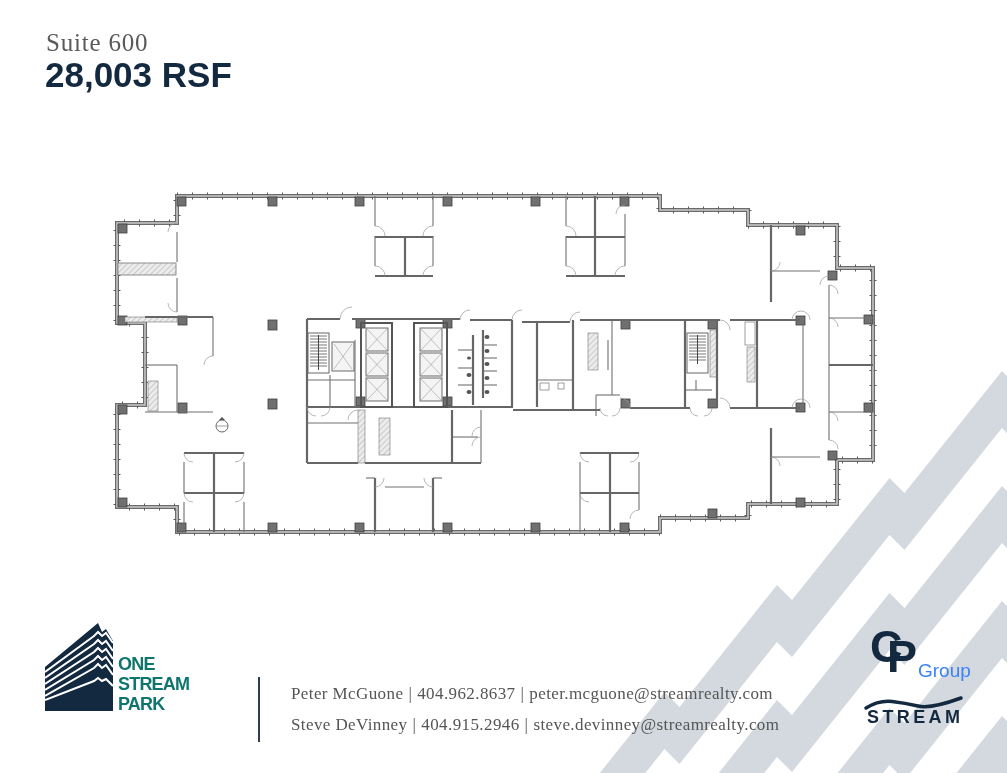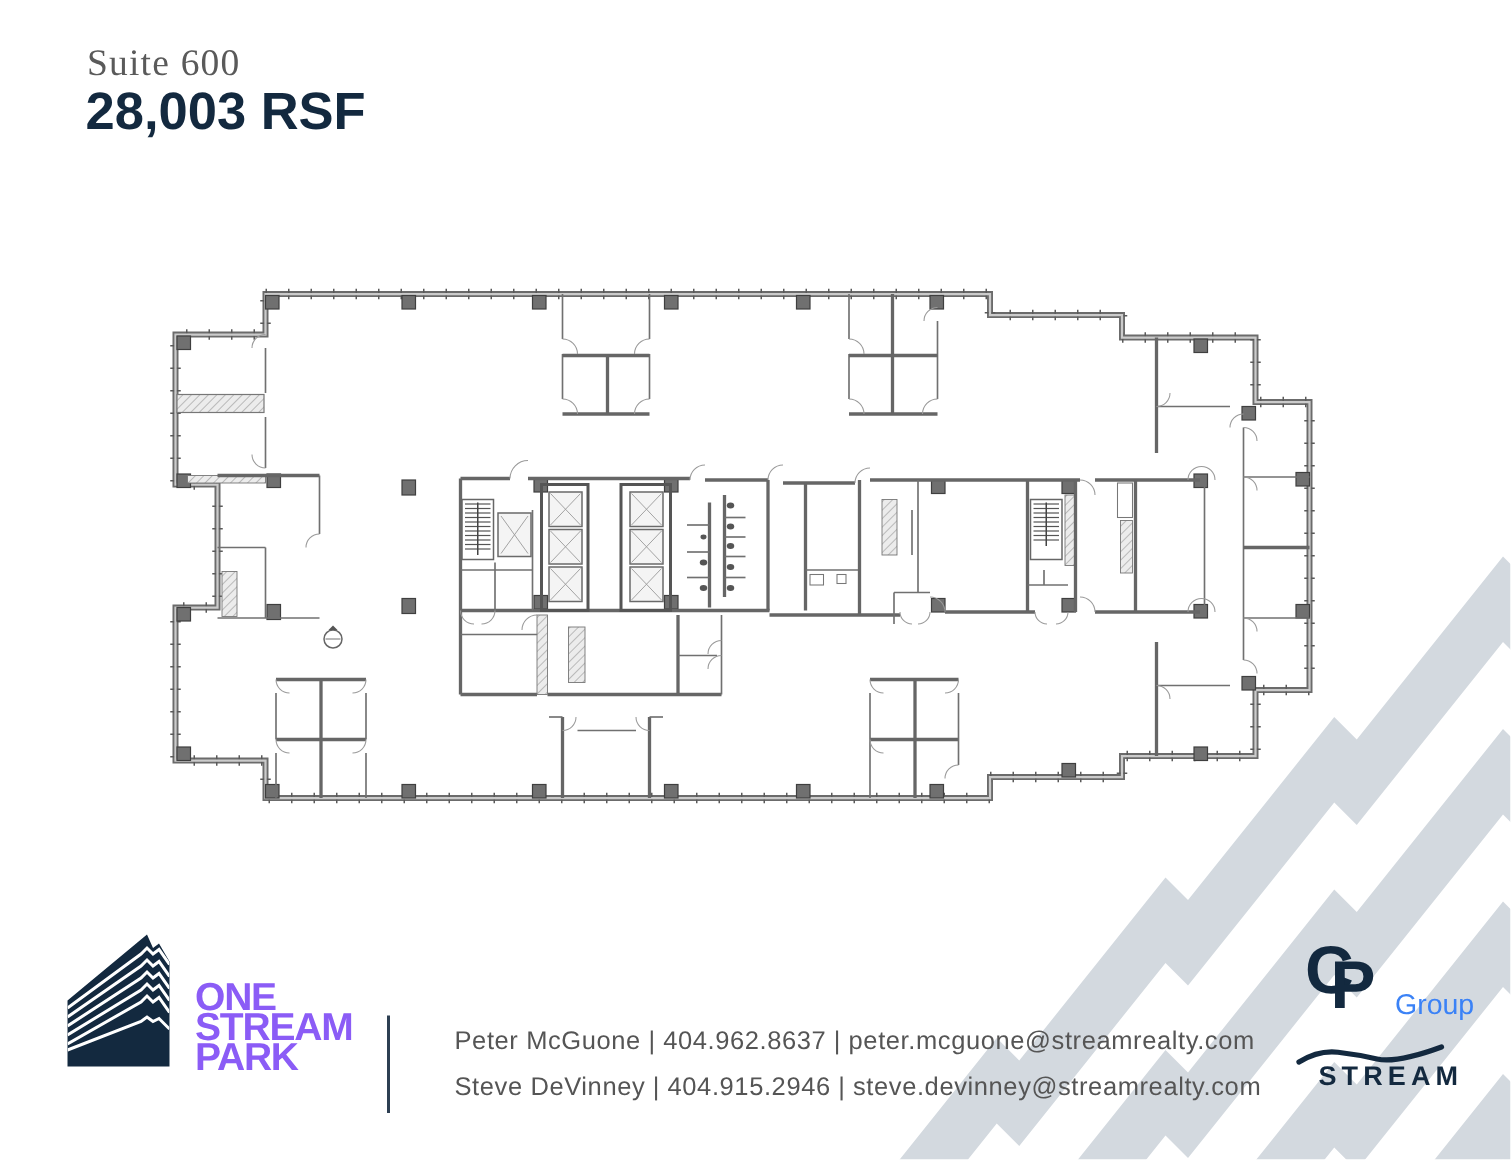--- a/index.html
+++ b/index.html
@@ -1,28 +1,28 @@
 <!DOCTYPE html>
 <html><head>
 <meta charset="utf-8">
 <style>
   body{margin:0;background:#ffffff;}
   .page{position:relative;width:1007px;height:773px;overflow:hidden;background:#ffffff;font-family:"Liberation Sans",sans-serif;}
   .layer{position:absolute;left:0;top:0;}
   .stripes{z-index:0;}
   .plan{z-index:1;}
-  .txt{position:absolute;z-index:2;white-space:nowrap;margin-left:12px;}
+  .txt{position:absolute;z-index:2;white-space:nowrap;}
   .suite{left:46px;top:29px;font-family:"Liberation Serif",serif;font-size:25px;line-height:28px;color:#5a5a5a;letter-spacing:0.8px;}
   .area{left:45px;top:55px;font-family:"Liberation Sans",sans-serif;font-weight:bold;font-size:35px;line-height:40px;color:#13293f;}
   .prop-logo{position:absolute;left:44px;top:621px;z-index:2;}
-  .prop-name{left:118px;top:653.5px;font-family:"Liberation Sans",sans-serif;font-weight:bold;font-size:26px;line-height:20px;color:#8b5cf6;letter-spacing:-0.8px;}
+  .prop-name{left:118px;top:653.5px;font-family:"Liberation Sans",sans-serif;font-weight:bold;font-size:18px;line-height:20px;color:#0f766e;letter-spacing:-0.8px;}
   .prop-name div{height:20px;}
   .address{left:46px;top:721.6px;font-family:"Liberation Serif",serif;font-size:11px;line-height:12px;color:#b9b9b9;letter-spacing:0.1px;}
   .divider{position:absolute;left:258px;top:677px;width:1.5px;height:65px;background:#2d3f52;z-index:2;}
-  .contacts{left:291px;top:678px;font-family:Liberation Sans, sans-serif;font-size:17px;line-height:31px;color:#555555;letter-spacing:0.4px;}
+  .contacts{left:291px;top:678px;font-family:Liberation Serif, serif;font-size:17px;line-height:31px;color:#555555;letter-spacing:0.4px;}
   .contacts .sep{margin:0 5px;}
   .contacts .link{cursor:pointer;}
   .cp-c,.cp-p{position:absolute;z-index:2;font-family:"Liberation Sans",sans-serif;font-weight:bold;font-size:45px;line-height:45px;color:#13293f;}
   .cp-c{left:870px;top:624px;}
   .cp-p{left:887px;top:634px;}
   .cp-word{left:918px;top:663px;font-family:"Liberation Sans",sans-serif;font-size:19px;line-height:15px;color:#3b82f6;}
   .stream-wave{position:absolute;left:0;top:0;z-index:2;}
   .stream-word{left:867px;top:707.6px;font-family:"Liberation Sans",sans-serif;font-weight:bold;font-size:18px;line-height:18px;color:#13293f;letter-spacing:3.4px;}
   
   .wl{stroke:#666;stroke-width:2.2;fill:none;}

